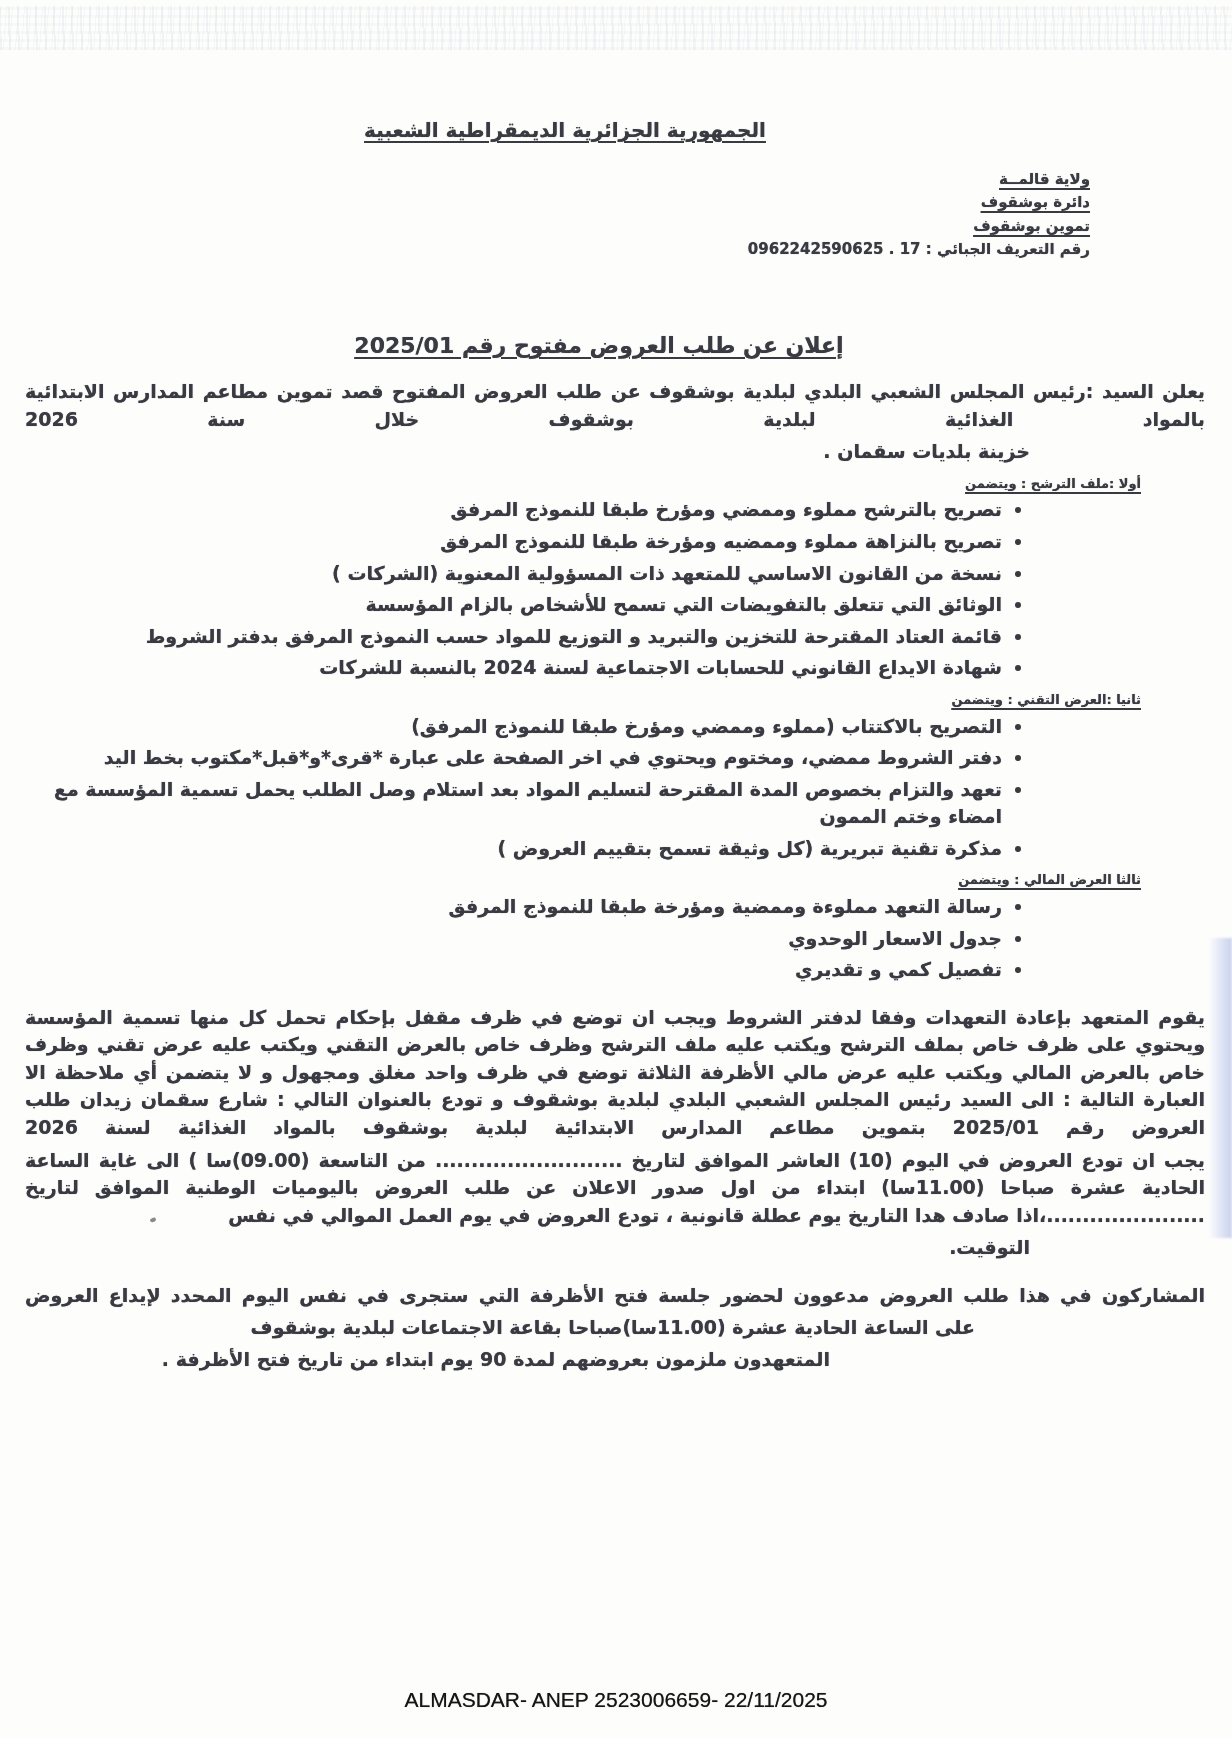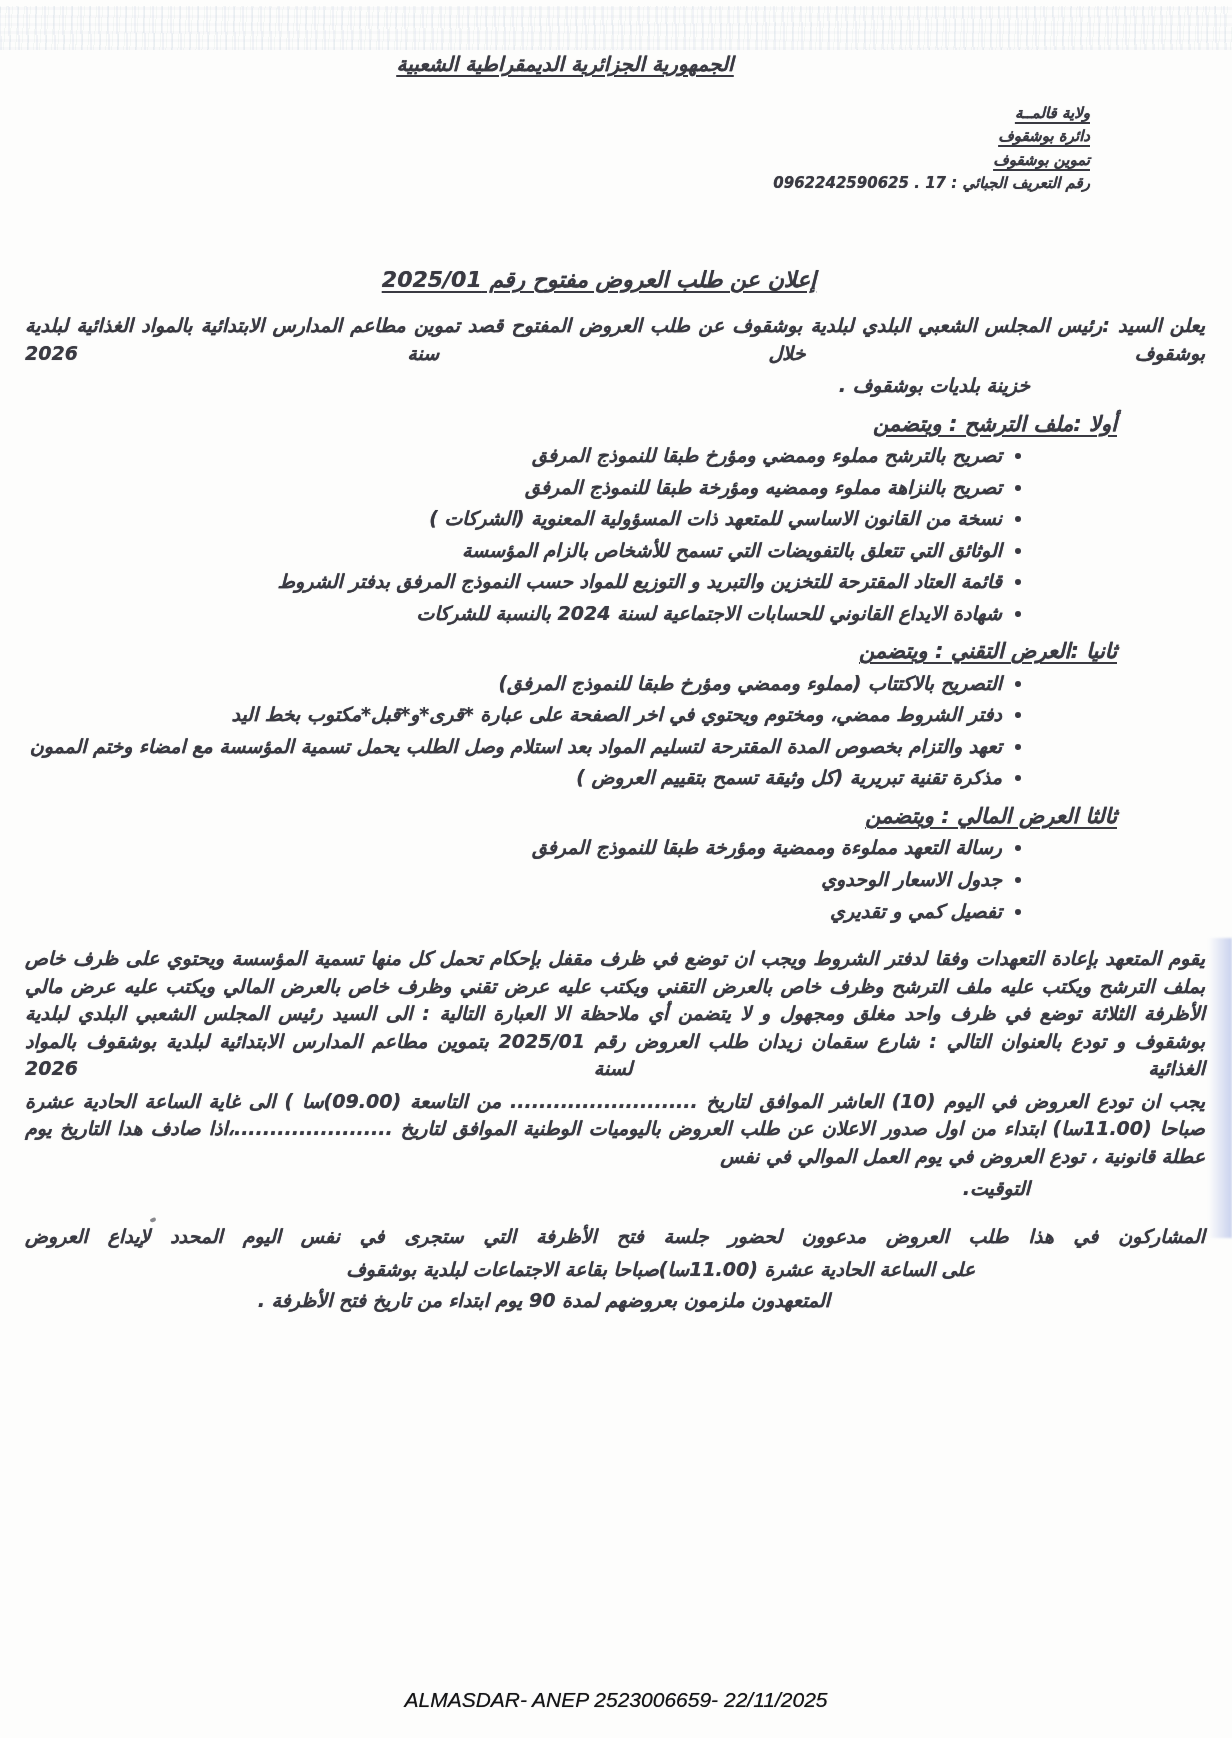--- a/index.html
+++ b/index.html
@@ -2,26 +2,25 @@
 <html lang="ar"><head>
 <meta charset="utf-8">
 <style>
   html,body{margin:0;padding:0;background:#e9e9e9;}
   .page{
     position:relative;
     width:1232px;height:1738px;
     margin:0 auto;
     background:#fdfdfc;
     box-sizing:border-box;
-    padding:52px 27px 0 25px;
+    padding:118px 27px 0 25px;
     direction:rtl;
     font-family:"DejaVu Sans",sans-serif;
     color:#3a3a42;
     overflow:hidden;
-    font-style:italic;
   }
   .scan-noise{
     position:absolute;top:6px;left:0;right:0;height:44px;
     background:
       repeating-linear-gradient(88deg, rgba(120,150,190,.20) 0 2px, rgba(255,255,255,0) 2px 9px),
       repeating-linear-gradient(94deg, rgba(110,160,150,.14) 0 1px, rgba(255,255,255,0) 1px 6px),
       repeating-linear-gradient(0deg, rgba(130,140,180,.10) 0 3px, rgba(255,255,255,0) 3px 8px);
     opacity:.45;filter:blur(.5px);
     pointer-events:none;
   }
@@ -55,22 +54,22 @@
     font-size:22px;font-weight:800;
   }
   .body-text{ font-size:19px;font-weight:700;line-height:1.45; }
   p.para{ margin:5px 0; text-align:justify; }
   p.jlast{ text-align-last:justify;margin-top:20px; }
   .tail-line{ margin:0 0 4px; }
   .ind-175{ padding-right:175px; }
   .ind-230{ padding-right:230px; }
   .ind-375{ padding-right:375px; }
   .sec-heading{
-    margin:9px 88px 3px 0;
-    font-size:21px;font-weight:800;
+    margin:9px 64px 3px 0;
+    font-size:13px;font-weight:800;
     width:fit-content;
   }
   ul.blist{
     margin:3px 185px 7px 0;
     padding:0 18px 0 0;
     list-style:disc;
   }
   ul.blist li{ margin:0 0 4px; }
   .footer{
     position:absolute;bottom:26px;left:50%;transform:translateX(-50%);
@@ -96,21 +95,21 @@
     <div class="underline">تموين بوشقوف</div>
     <div>رقم التعريف الجبائي : 17 . 0962242590625</div>
   </div>
 
   <div class="doc-title underline">إعلان عن طلب العروض مفتوح رقم 2025/01</div>
 
   <div class="body-text">
 
     <p class="para jlast">يعلن السيد :رئيس المجلس الشعبي البلدي لبلدية بوشقوف عن طلب العروض المفتوح قصد تموين مطاعم المدارس الابتدائية بالمواد الغذائية لبلدية بوشقوف خلال سنة 2026</p>
 
-    <div class="tail-line ind-175">خزينة بلديات بوشقوف .</div>
+    <div class="tail-line ind-175">خزينة بلديات سقمان .</div>
 
     <div class="sec-heading underline">أولا :ملف الترشح : ويتضمن</div>
     <ul class="blist">
       <li>تصريح بالترشح مملوء وممضي ومؤرخ طبقا للنموذج  المرفق</li>
       <li>تصريح بالنزاهة مملوء وممضيه ومؤرخة طبقا للنموذج المرفق</li>
       <li>نسخة من القانون الاساسي للمتعهد ذات المسؤولية المعنوية (الشركات )</li>
       <li>الوثائق التي تتعلق بالتفويضات التي تسمح للأشخاص بالزام المؤسسة</li>
       <li>قائمة العتاد المقترحة للتخزين والتبريد  و التوزيع للمواد حسب النموذج المرفق بدفتر الشروط</li>
       <li>شهادة الايداع القانوني للحسابات الاجتماعية لسنة 2024 بالنسبة للشركات</li>
     </ul>

